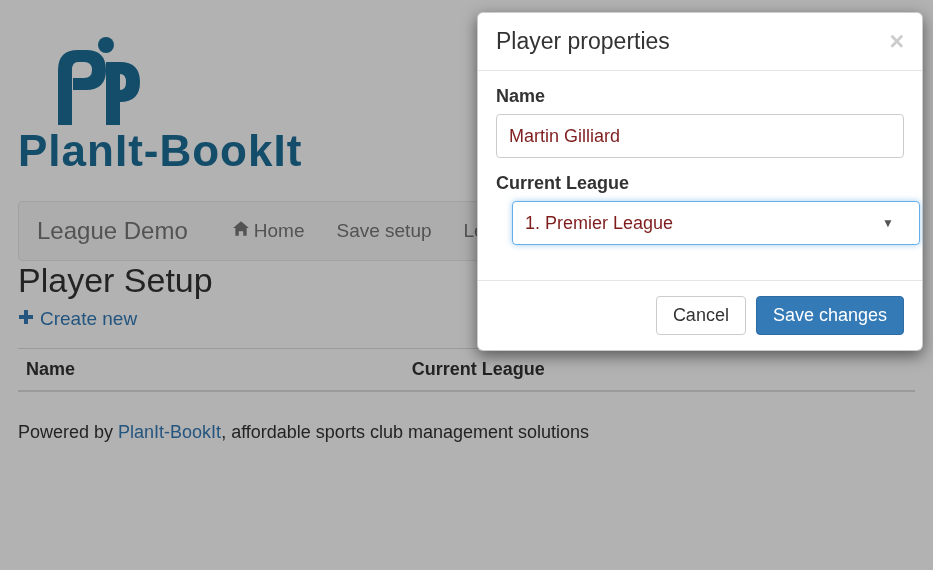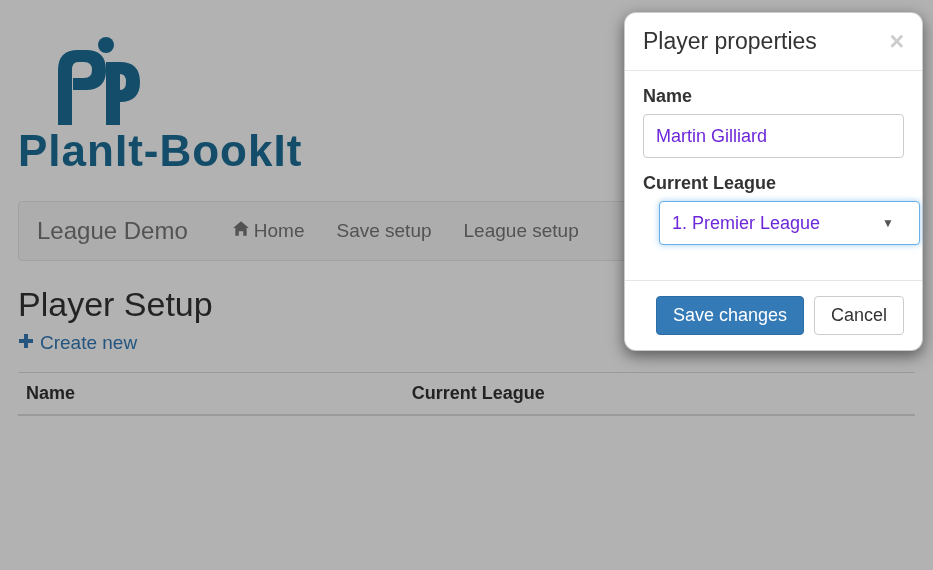--- a/index.html
+++ b/index.html
@@ -53,21 +53,20 @@
       display: flex;
       align-items: center;
       padding: 0 16px;
       gap: 4px;
       cursor: pointer;
     }
     .page-title {
       font-size: 34px;
       color: #333;
       font-weight: 500;
-      margin-top: 24px;
     }
     .create-new {
       color: #337ab7;
       font-size: 19px;
       display: inline-flex;
       align-items: center;
       gap: 6px;
       margin-top: 8px;
       cursor: pointer;
     }
@@ -88,23 +87,23 @@
     .footer {
       margin-top: 30px;
       font-size: 18px;
       color: #333;
     }
     .footer a { color: #337ab7; text-decoration: none; }
     .modal {
       position: absolute;
       top: 12px;
       right: 10px;
-      width: 299px;
-      background: #fff;
-      border-radius: 12px;
+      width: 446px;
+      background: #fff;
+      border-radius: 6px;
       box-shadow: 0 5px 15px rgba(0,0,0,0.5);
       z-index: 20;
       border: 1px solid rgba(0,0,0,0.2);
     }
     .modal-header {
       padding: 15px 18px;
       border-bottom: 1px solid #e5e5e5;
       display: flex;
       align-items: center;
       justify-content: space-between;
@@ -132,21 +131,21 @@
       font-size: 18px;
       color: #333;
       display: block;
       margin-bottom: 7px;
     }
     .form-control {
       width: 100%;
       height: 44px;
       padding: 6px 12px;
       font-size: 18px;
-      color: #6d28d9;
+      color: #7f1d1d;
       background: #fff;
       border: 1px solid #ccc;
       border-radius: 4px;
     }
     .form-control.select-focused {
       border-color: #66afe9;
       box-shadow: 0 0 6px rgba(102,175,233,0.6);
       margin-left: 16px;
     }
     .select-wrap { position: relative; }
@@ -231,20 +230,23 @@
 
   <table class="table">
     <thead>
       <tr>
         <th style="width:43%">Name</th>
         <th>Current League</th>
       </tr>
     </thead>
   </table>
 
+  <div class="footer">
+    <span>Powered by </span><a href="#">PlanIt-BookIt</a><span>, affordable sports club management solutions</span>
+  </div>
 </div>
 
 <div class="backdrop"></div>
 
 <div class="modal">
   <div class="modal-header">
     <div class="modal-title">Player properties</div>
     <button class="modal-close">×</button>
   </div>
   <div class="modal-body">
@@ -254,16 +256,16 @@
     </div>
     <div class="form-group">
       <label class="form-label">Current League</label>
       <div class="select-wrap">
         <input class="form-control select-focused" readonly="" value="1. Premier League" style="">
         <span class="select-caret">▼</span>
       </div>
     </div>
   </div>
   <div class="modal-footer">
+    <button class="btn btn-default">Cancel</button>
     <button class="btn btn-primary">Save changes</button>
-    <button class="btn btn-default">Cancel</button>
   </div>
 </div>
 
 </body></html>

